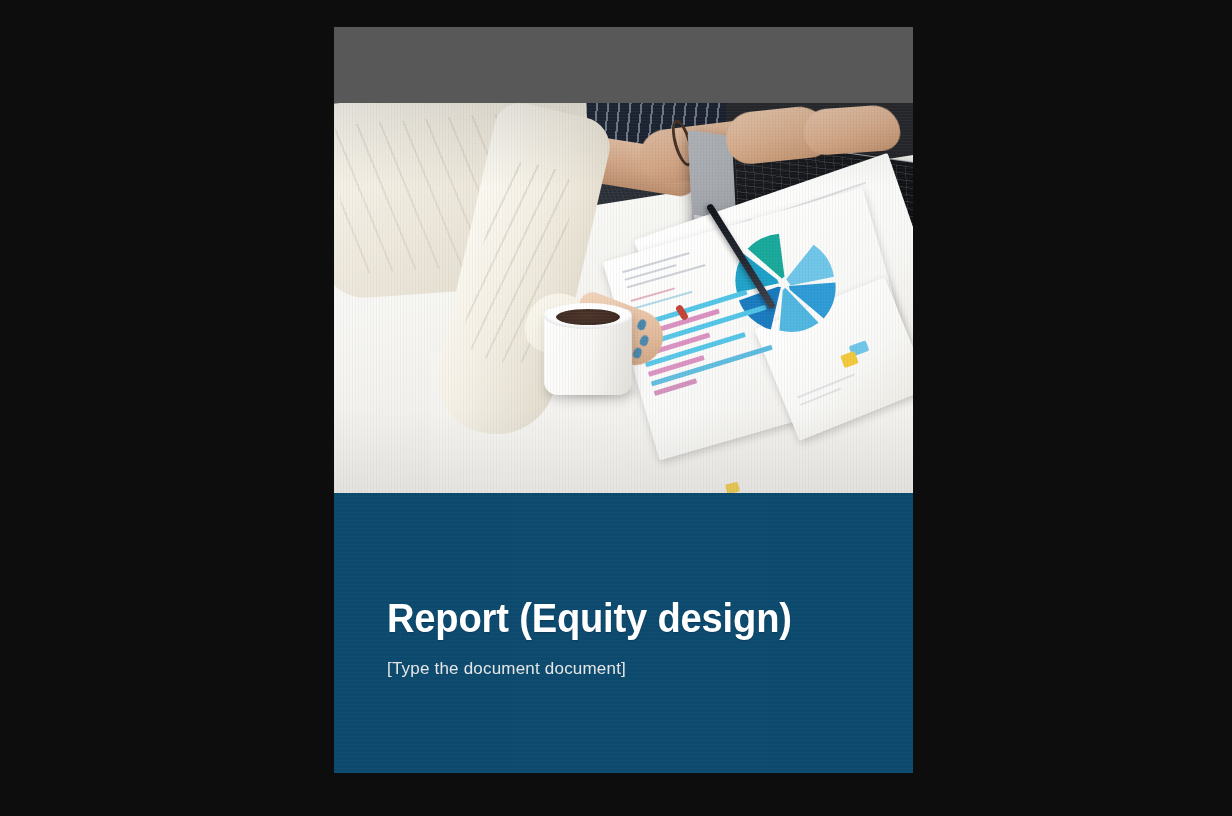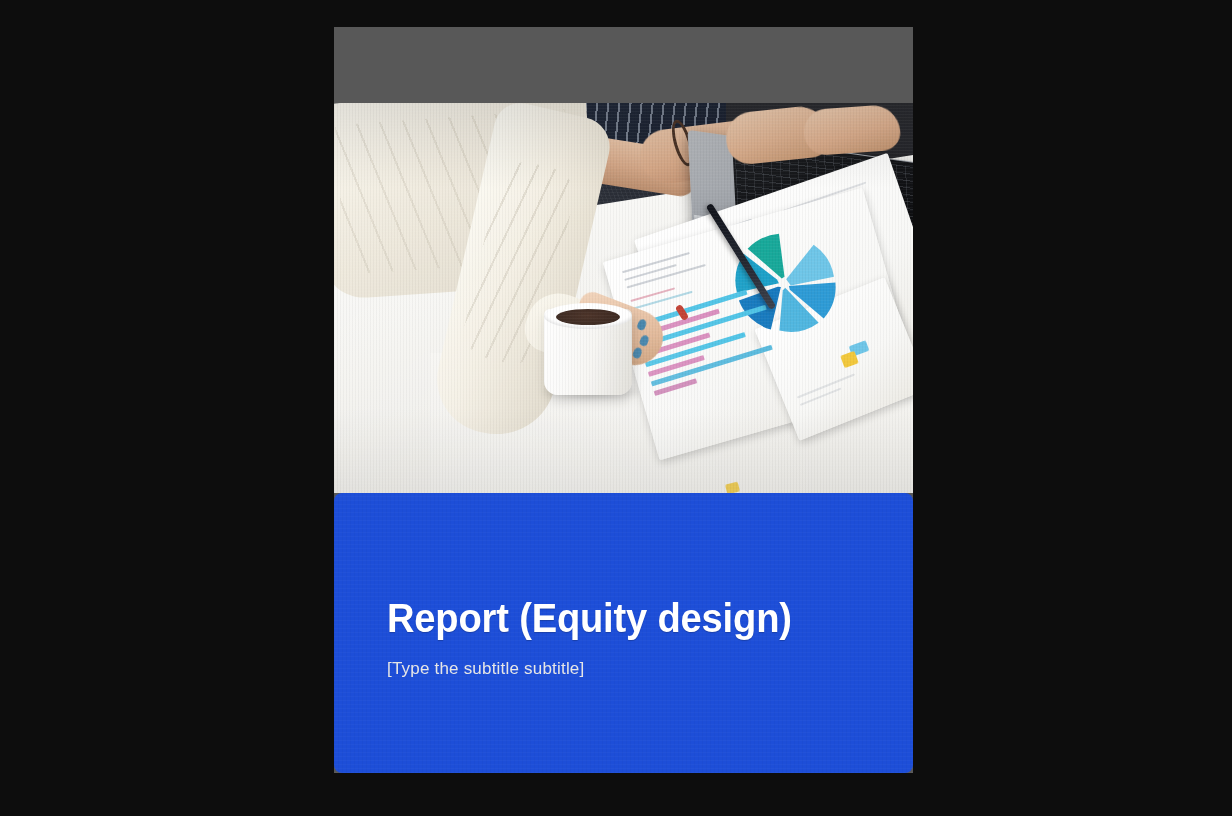--- a/index.html
+++ b/index.html
@@ -356,22 +356,21 @@
     pointer-events: none;
   }
 
   
   #title-panel {
     position: absolute;
     left: 0;
     top: 466px;
     width: 579px;
     height: 280px;
-    background: #1d4ed8;
-    border-radius: 8px;
+    background: #0c4a6e;
   }
   #title-panel-tex {
     position: absolute;
     inset: 0;
     background-image:
       repeating-linear-gradient(0deg, rgba(255,255,255,.022) 0 1px, rgba(0,0,0,0) 1px 4px),
       repeating-linear-gradient(90deg, rgba(0,0,0,.022) 0 1px, rgba(0,0,0,0) 1px 4px);
     pointer-events: none;
   }
   #doc-title {
@@ -511,17 +510,17 @@
       <div class="ph" id="ph-mug-rim"></div>
       <div class="ph" id="ph-mug-coffee"></div>
 
       <div class="ph" id="ph-grade"></div>
       <div class="ph" id="ph-noise"></div>
     </div>
 
     <div id="title-panel">
       <div id="title-panel-tex"></div>
       <div id="doc-title">Report (Equity design)</div>
-      <div id="doc-subtitle">[Type the subtitle subtitle]</div>
+      <div id="doc-subtitle">[Type the document document]</div>
     </div>
 
   </div>
 </div>
 
 </body></html>

